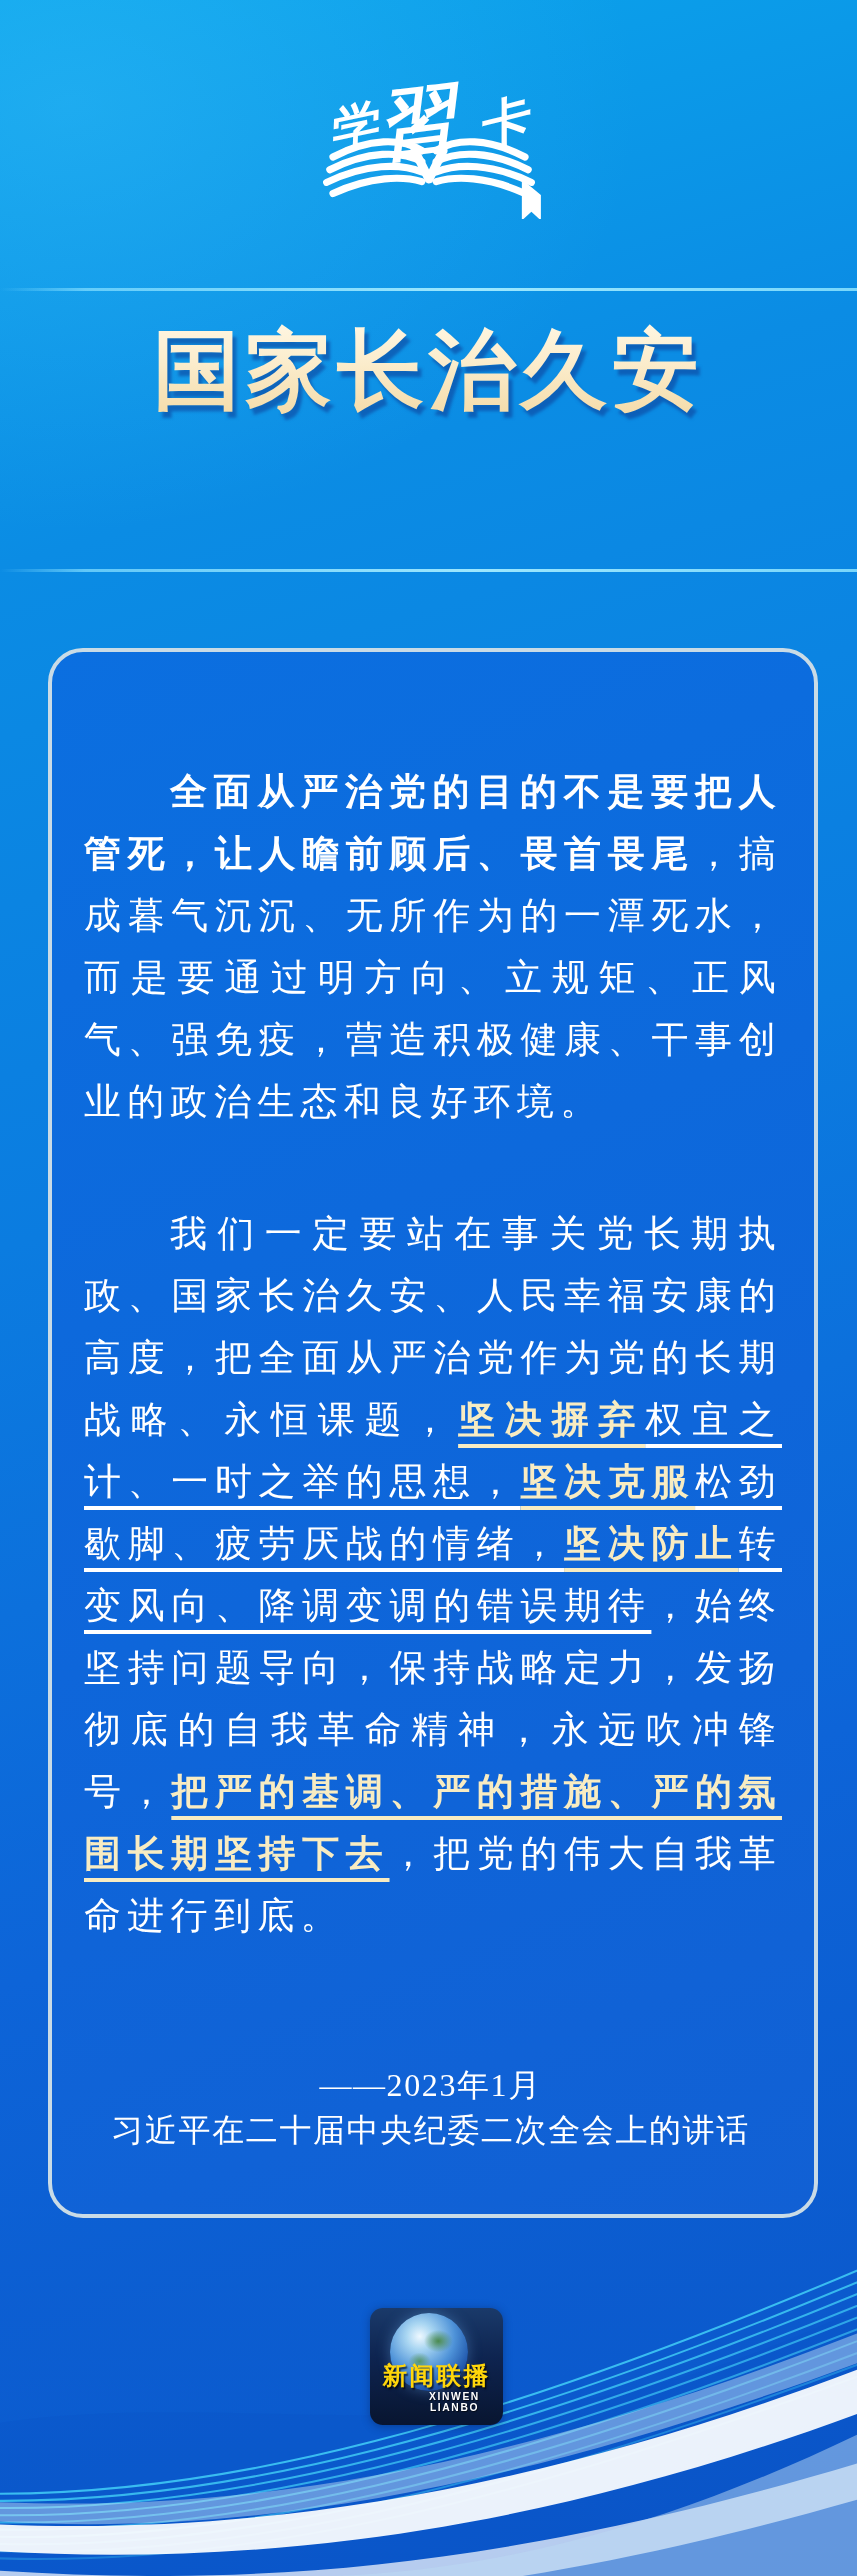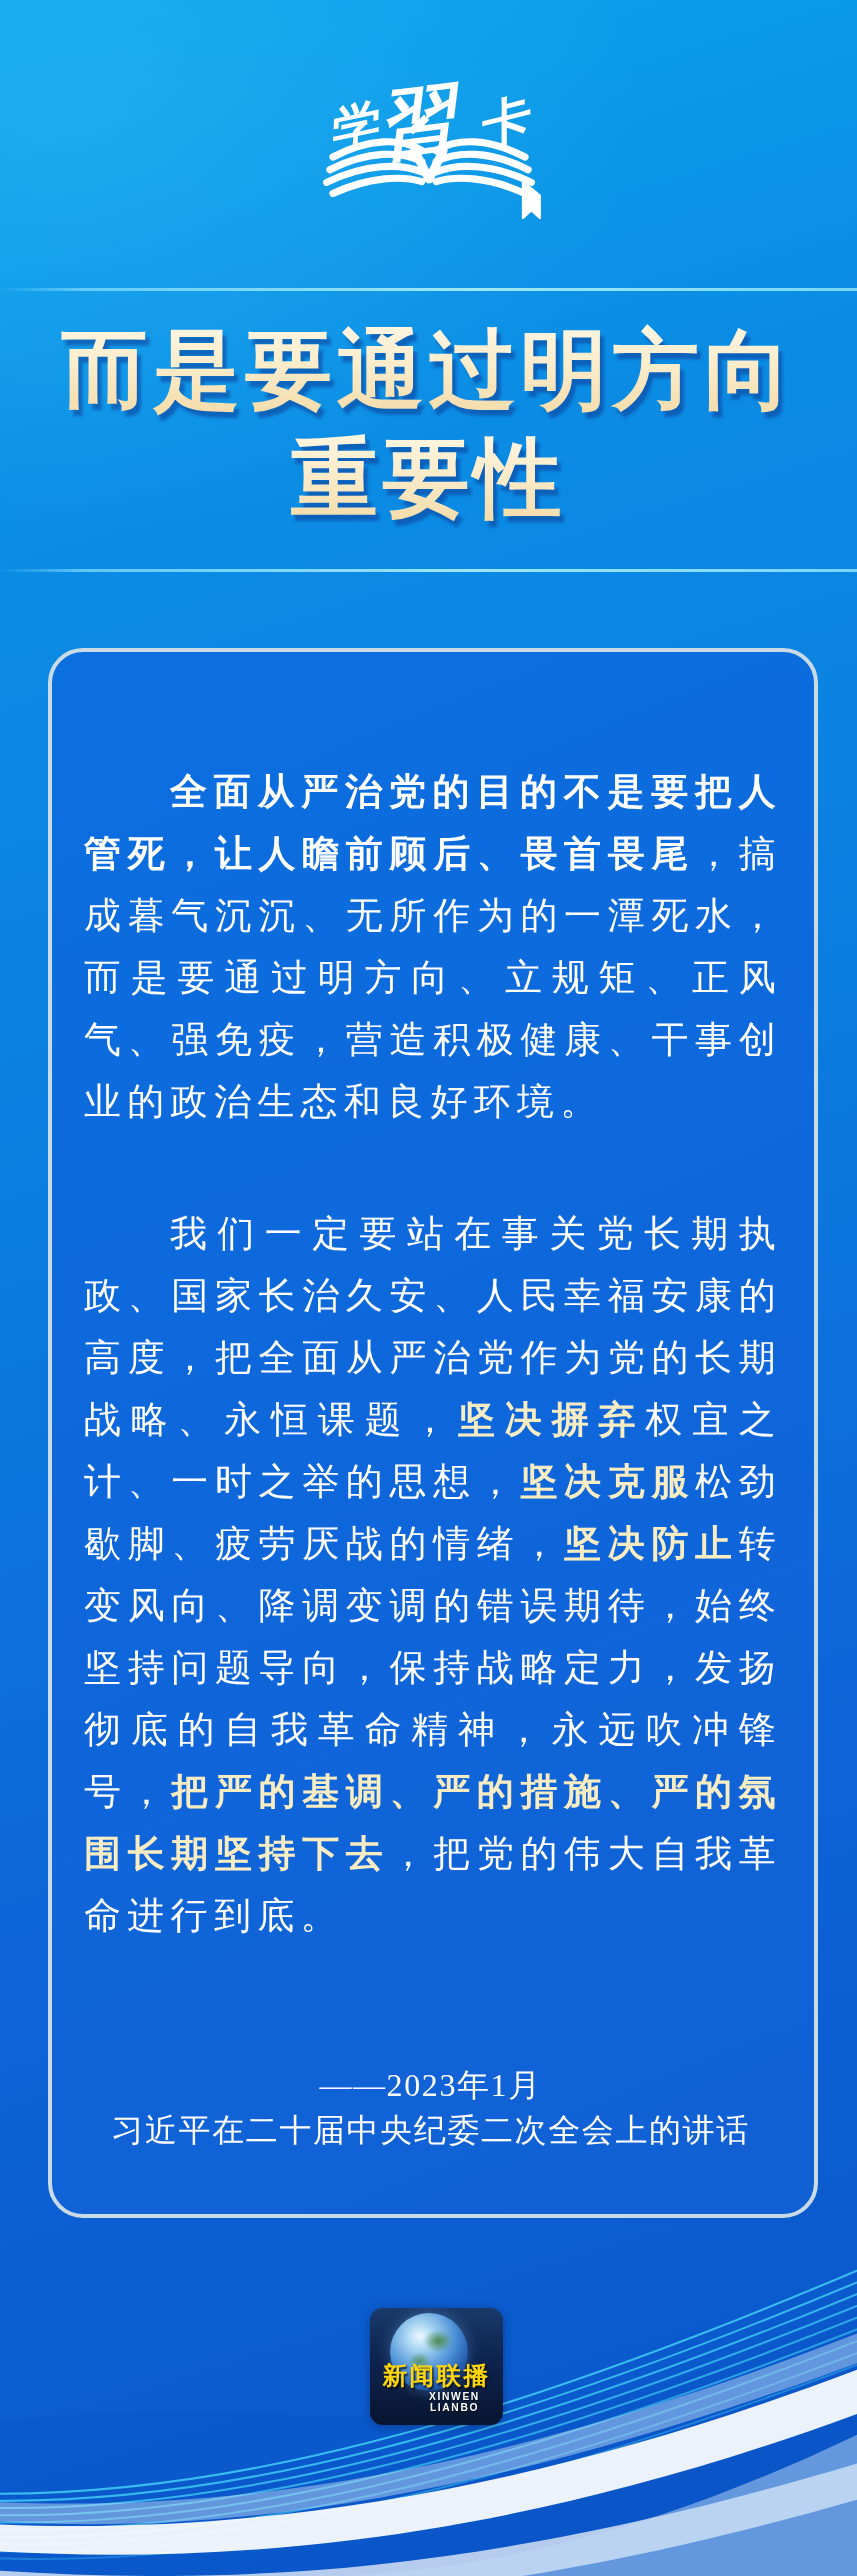--- a/index.html
+++ b/index.html
@@ -36,21 +36,21 @@
   
   .card{position:absolute;left:48px;top:648px;width:770px;height:1570px;
     box-sizing:border-box;border:4px solid var(--card_border);border-radius:35px;
     background:linear-gradient(158deg, var(--card_top) 0%, #0e66da 55%, var(--card_bottom) 100%);
     padding:109px 32px 0 32px;}
   .para{margin:0;color:#fff;font-size:37px;line-height:62px;letter-spacing:6.3px;
     text-align:justify;text-indent:86px;}
   .para + .para{margin-top:70px;}
   .b{font-weight:bold;}
   .hl{color:var(--accent_cream);font-weight:bold;}
-  .u{text-decoration-thickness:4px;text-underline-offset:12px;margin-top:32px;}
+  .u{text-decoration:underline;text-decoration-thickness:4px;text-underline-offset:12px;margin-top:32px;}
 
   .attribution{margin-top:116px;text-align:center;padding-right:4.8px;color:#fff;
     font-family:"Liberation Serif","DejaVu Serif",serif;
     font-size:32px;line-height:45px;letter-spacing:1.6px;font-weight:normal;}
 
   
   .news-logo{position:absolute;left:370px;top:2308px;width:117px;height:117px;
     border-radius:12.7px;overflow:hidden;
     background:linear-gradient(180deg,#1a3a6a 0%,#0e2450 42%,#081530 100%);
     box-shadow:0 1.6px 8px rgba(0,20,60,.35);padding-left:16px;}
@@ -90,22 +90,21 @@
     <path d="M272,140 l24,20 l0,32 l-12,-11 l-12,11 z" fill="#ffffff"></path>
     <text x="28" y="96" font-size="62" transform="rotate(-12 58 76)">学</text>
     <text x="88" y="102" font-size="98" transform="rotate(-7 136 60)">習</text>
     <text x="214" y="92" font-size="64" transform="rotate(-14 244 62)">卡</text>
   </svg>
 
   <div class="rule rule-top"></div>
   <div class="rule rule-bottom"></div>
 
   <div class="title">
-    <span class="title-line">而是要通过明方向</span><br>
-    <span class="title-line">重要性</span>
+    <span class="title-line">国家长治久安</span><br>
   </div>
 
   <div class="card">
     <p class="para"><span class="b">全面从严治党的目的不是要把人管死，让人瞻前顾后、畏首畏尾</span><span>，搞成暮气沉沉、无所作为的一潭死水，而是要通过明方向、立规矩、正风气、强免疫，营造积极健康、干事创业的政治生态和良好环境。</span></p>
 
     <p class="para"><span>我们一定要站在事关党长期执政、国家长治久安、人民幸福安康的高度，把全面从严治党作为党的长期战略、永恒课题，</span><span class="hl u">坚决摒弃</span><span class="u">权宜之计、一时之举的思想，</span><span class="hl u">坚决克服</span><span class="u">松劲歇脚、疲劳厌战的情绪，</span><span class="hl u">坚决防止</span><span class="u">转变风向、降调变调的错误期待</span><span>，始终坚持问题导向，保持战略定力，发扬彻底的自我革命精神，永远吹冲锋号，</span><span class="hl u">把严的基调、严的措施、严的氛围长期坚持下去</span><span>，把党的伟大自我革命进行到底。</span></p>
 
     <div class="attribution">
       <div>——2023年1月</div>
       <div>习近平在二十届中央纪委二次全会上的讲话</div>

